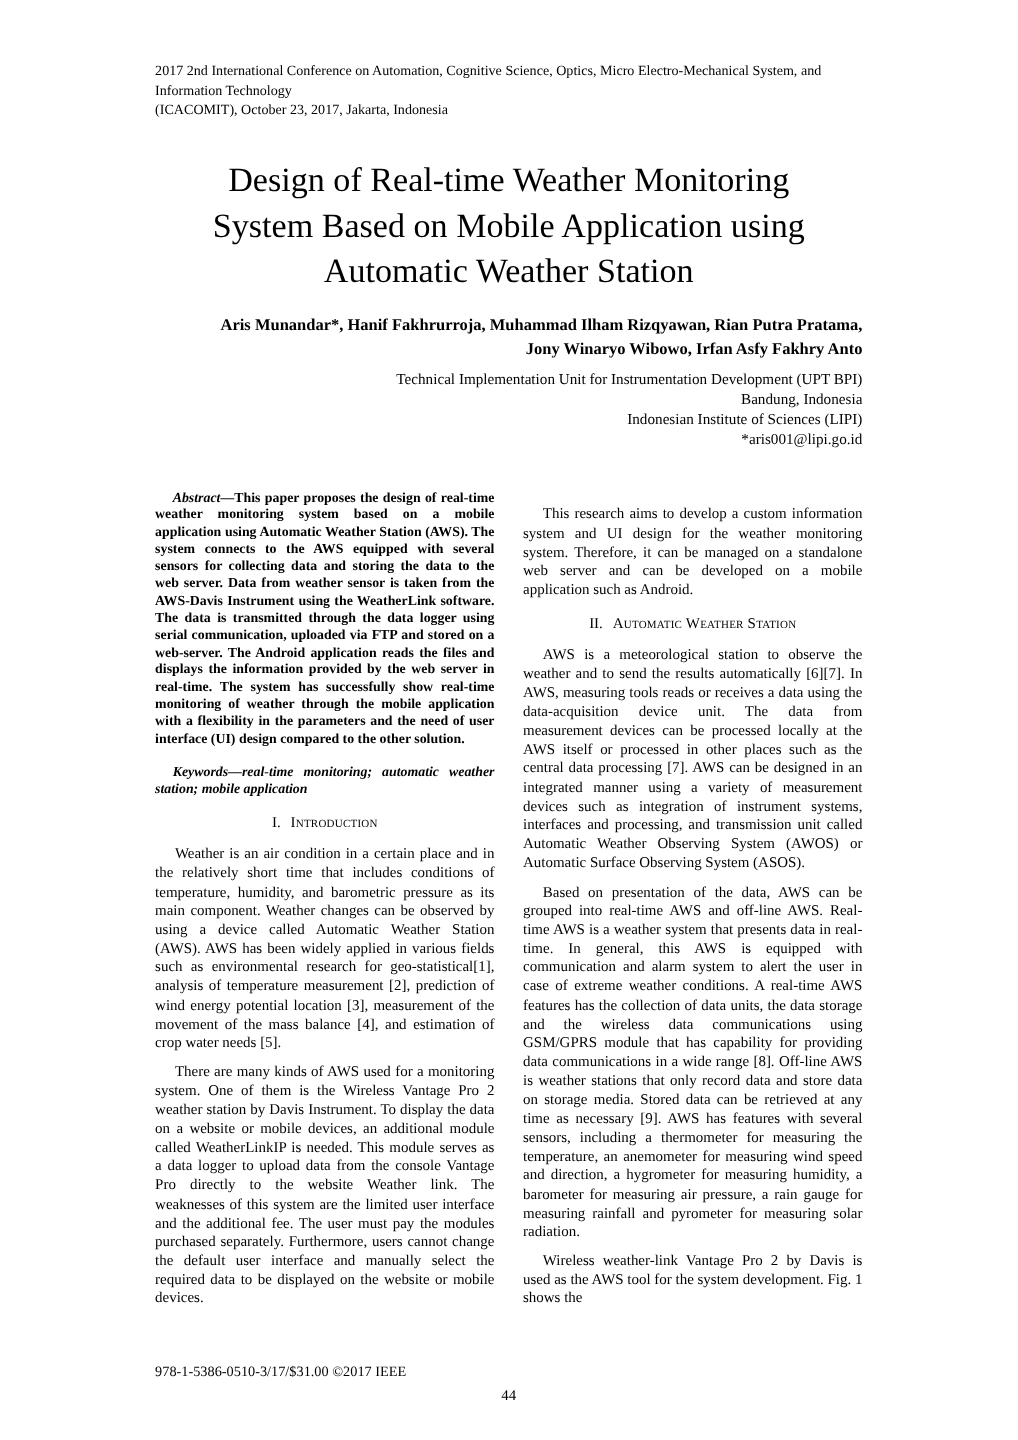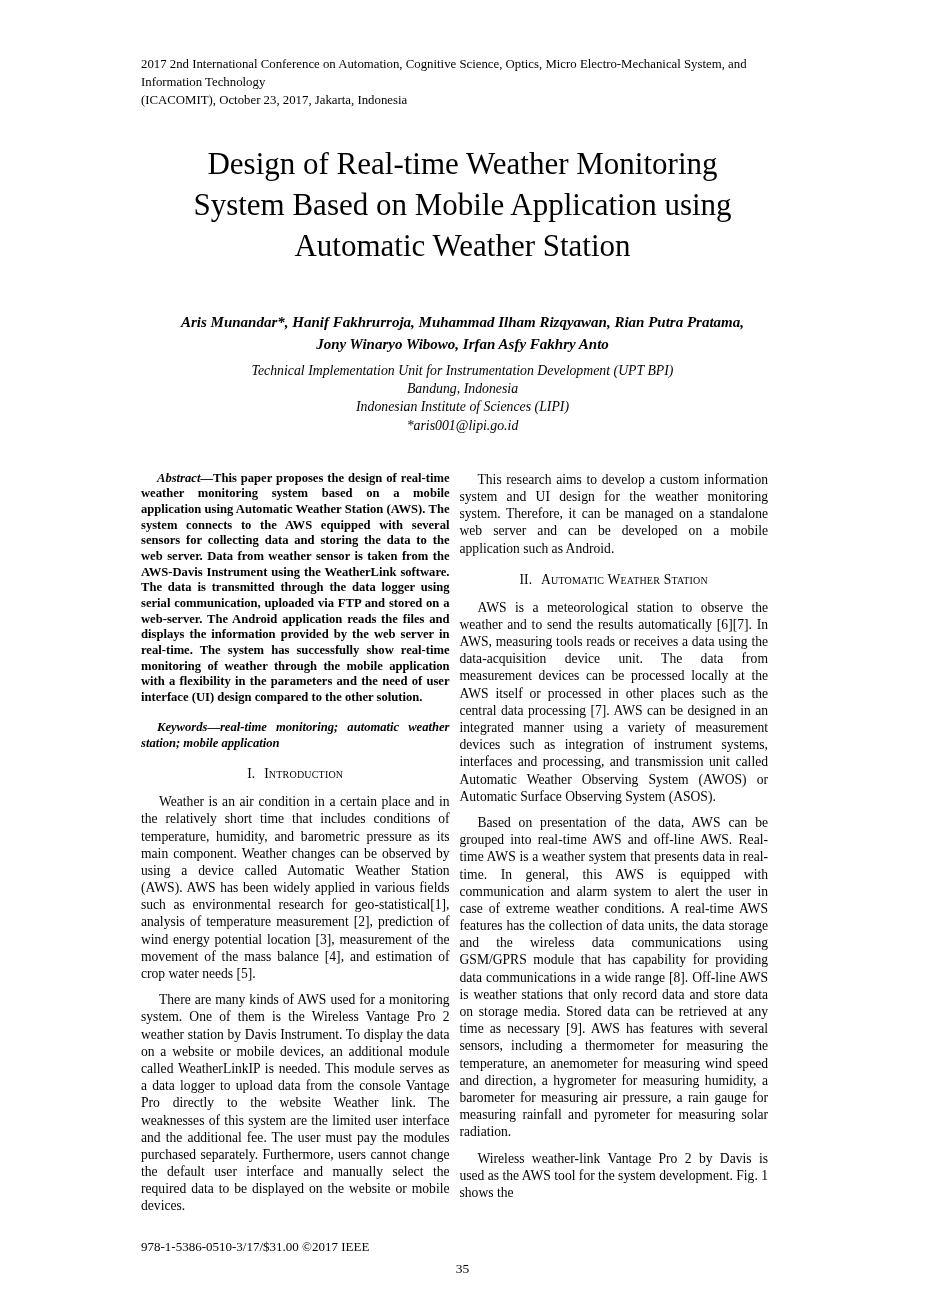--- a/index.html
+++ b/index.html
@@ -23,29 +23,30 @@
     text-align: left;
   }
   .paper-title {
     font-weight: normal;
     font-size: 31px;
     line-height: 1.32;
     text-align: center;
     width: 88%;
     margin: 34px auto 0 auto;
   }
-  .authors-block { margin-top: 46px; text-align: center; font-style: italic; }
+  .authors-block { margin-top: 20px; text-align: right; }
   .author-line { font-size: 15px; line-height: 1.45; font-weight: bold; }
   .affil-line  { font-size: 13.8px; line-height: 1.32; }
   .affil-block { margin-top: 6px; }
   .columns {
     display: flex;
-    gap: 10px;
+    gap: 26px;
     margin-top: 36px;
     text-align: justify;
+    align-items: flex-end;
   }
   .col { width: calc(50% - 13px); }
   .abstract-para {
     font-size: 12.6px;
     font-weight: bold;
     line-height: 1.245;
     text-indent: 16px;
     margin-bottom: 10px;
   }
   .abstract-label { font-style: italic; }
@@ -139,15 +140,15 @@
       <p class="body-para">Based on presentation of the data, AWS can be grouped into real-time AWS and off-line AWS. Real-time AWS is a weather system that presents data in real-time. In general, this AWS is equipped with communication and alarm system to alert the user in case of extreme weather conditions. A real-time AWS features has the collection of data units, the data storage and the wireless data communications using GSM/GPRS module that has capability for providing data communications in a wide range [8].  Off-line AWS is weather stations that only record data and store data on storage media. Stored data can be retrieved at any time as necessary [9]. AWS has features with several sensors, including a thermometer for measuring the temperature, an anemometer for measuring wind speed and direction, a hygrometer for measuring humidity, a barometer for measuring air pressure, a rain gauge for measuring rainfall and pyrometer for measuring solar radiation.</p>
 
 
 
       <p class="body-para">Wireless weather-link Vantage Pro 2 by Davis is used as the AWS tool for the system development. Fig. 1 shows the</p>
     </div>
 
   </div>
 
   <div class="footer-copyright">978-1-5386-0510-3/17/$31.00 ©2017 IEEE</div>
-  <div class="footer-pagenum">35</div>
+  <div class="footer-pagenum">44</div>
 
 </div>
 
 </body></html>

